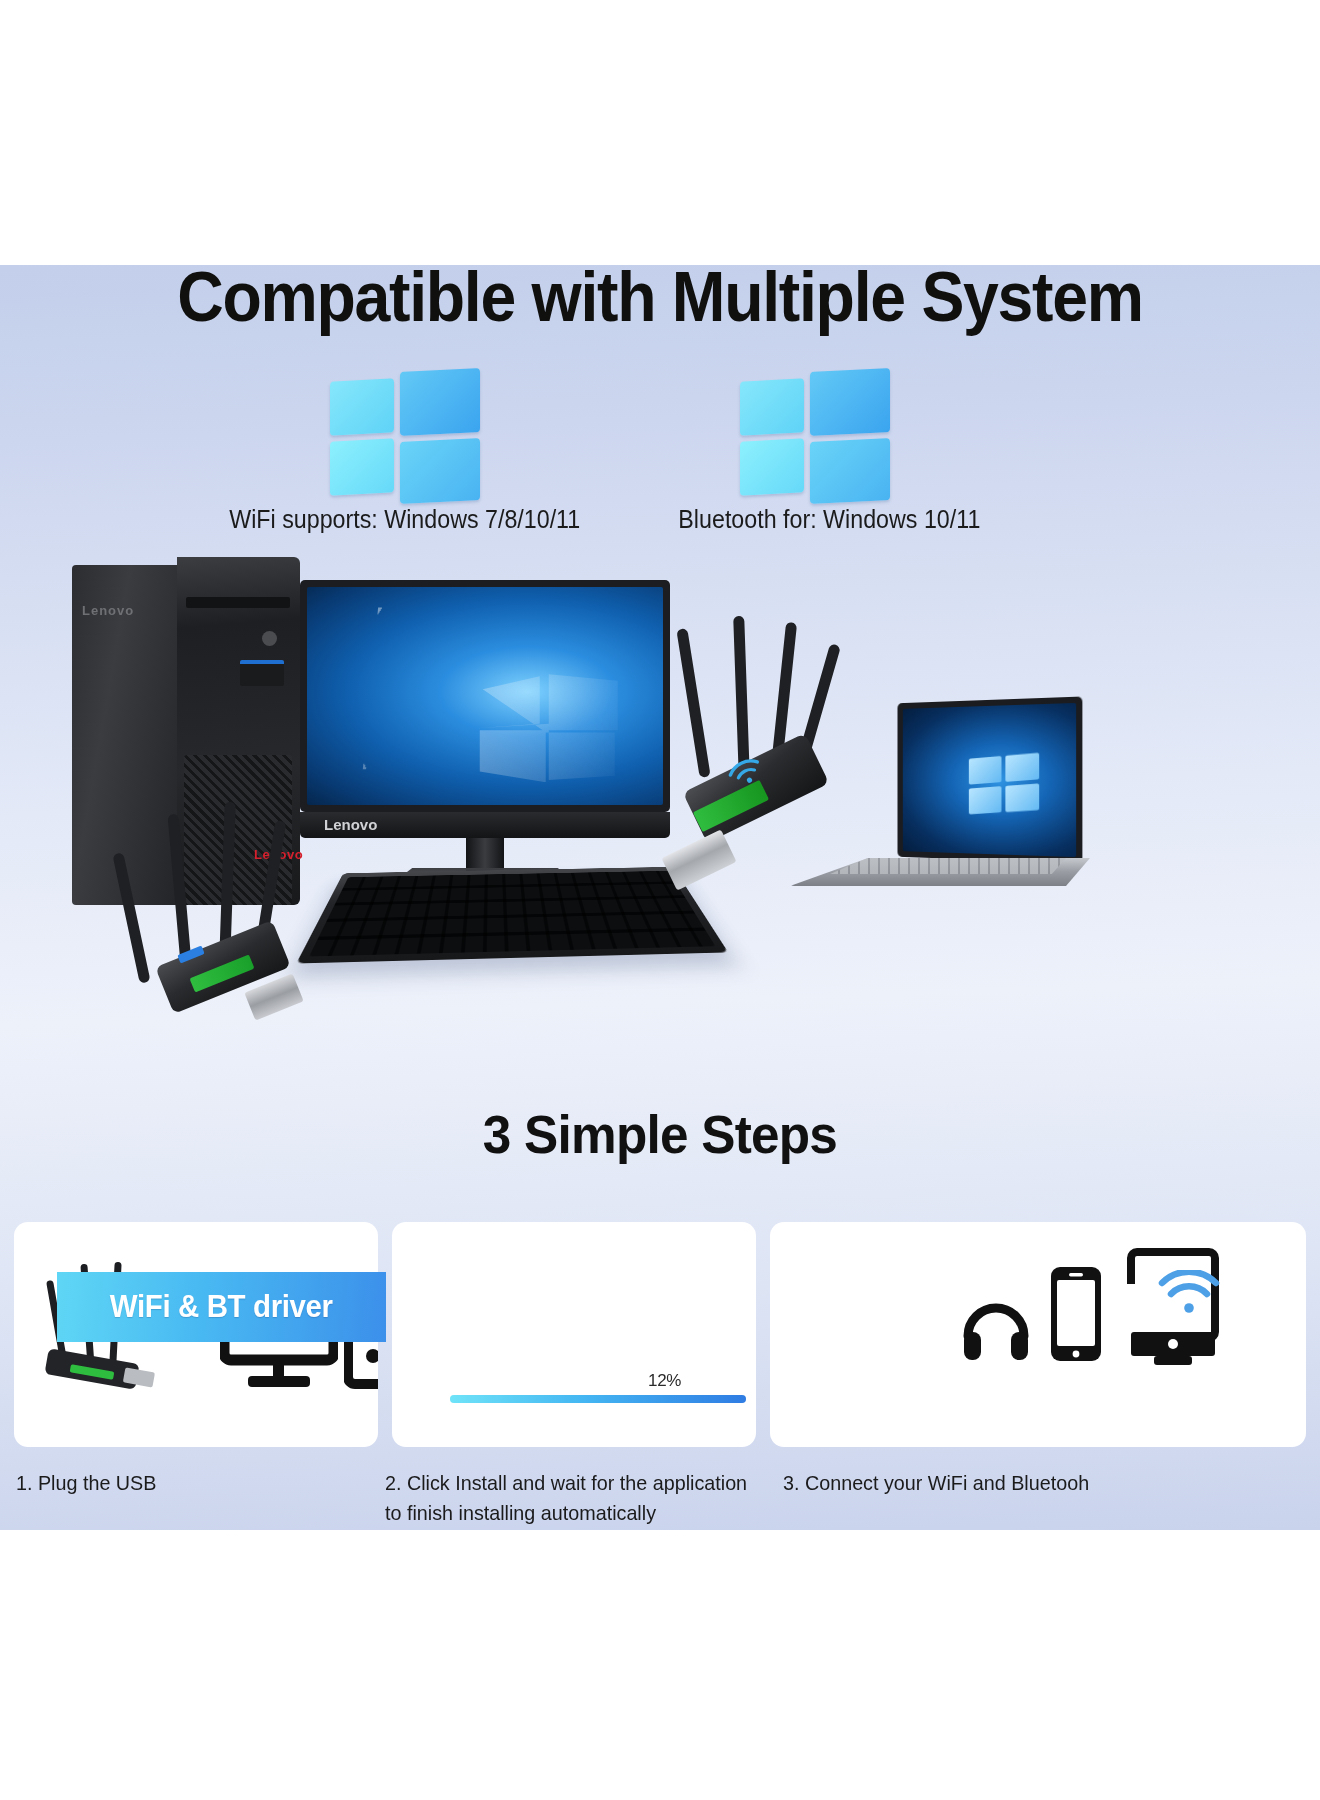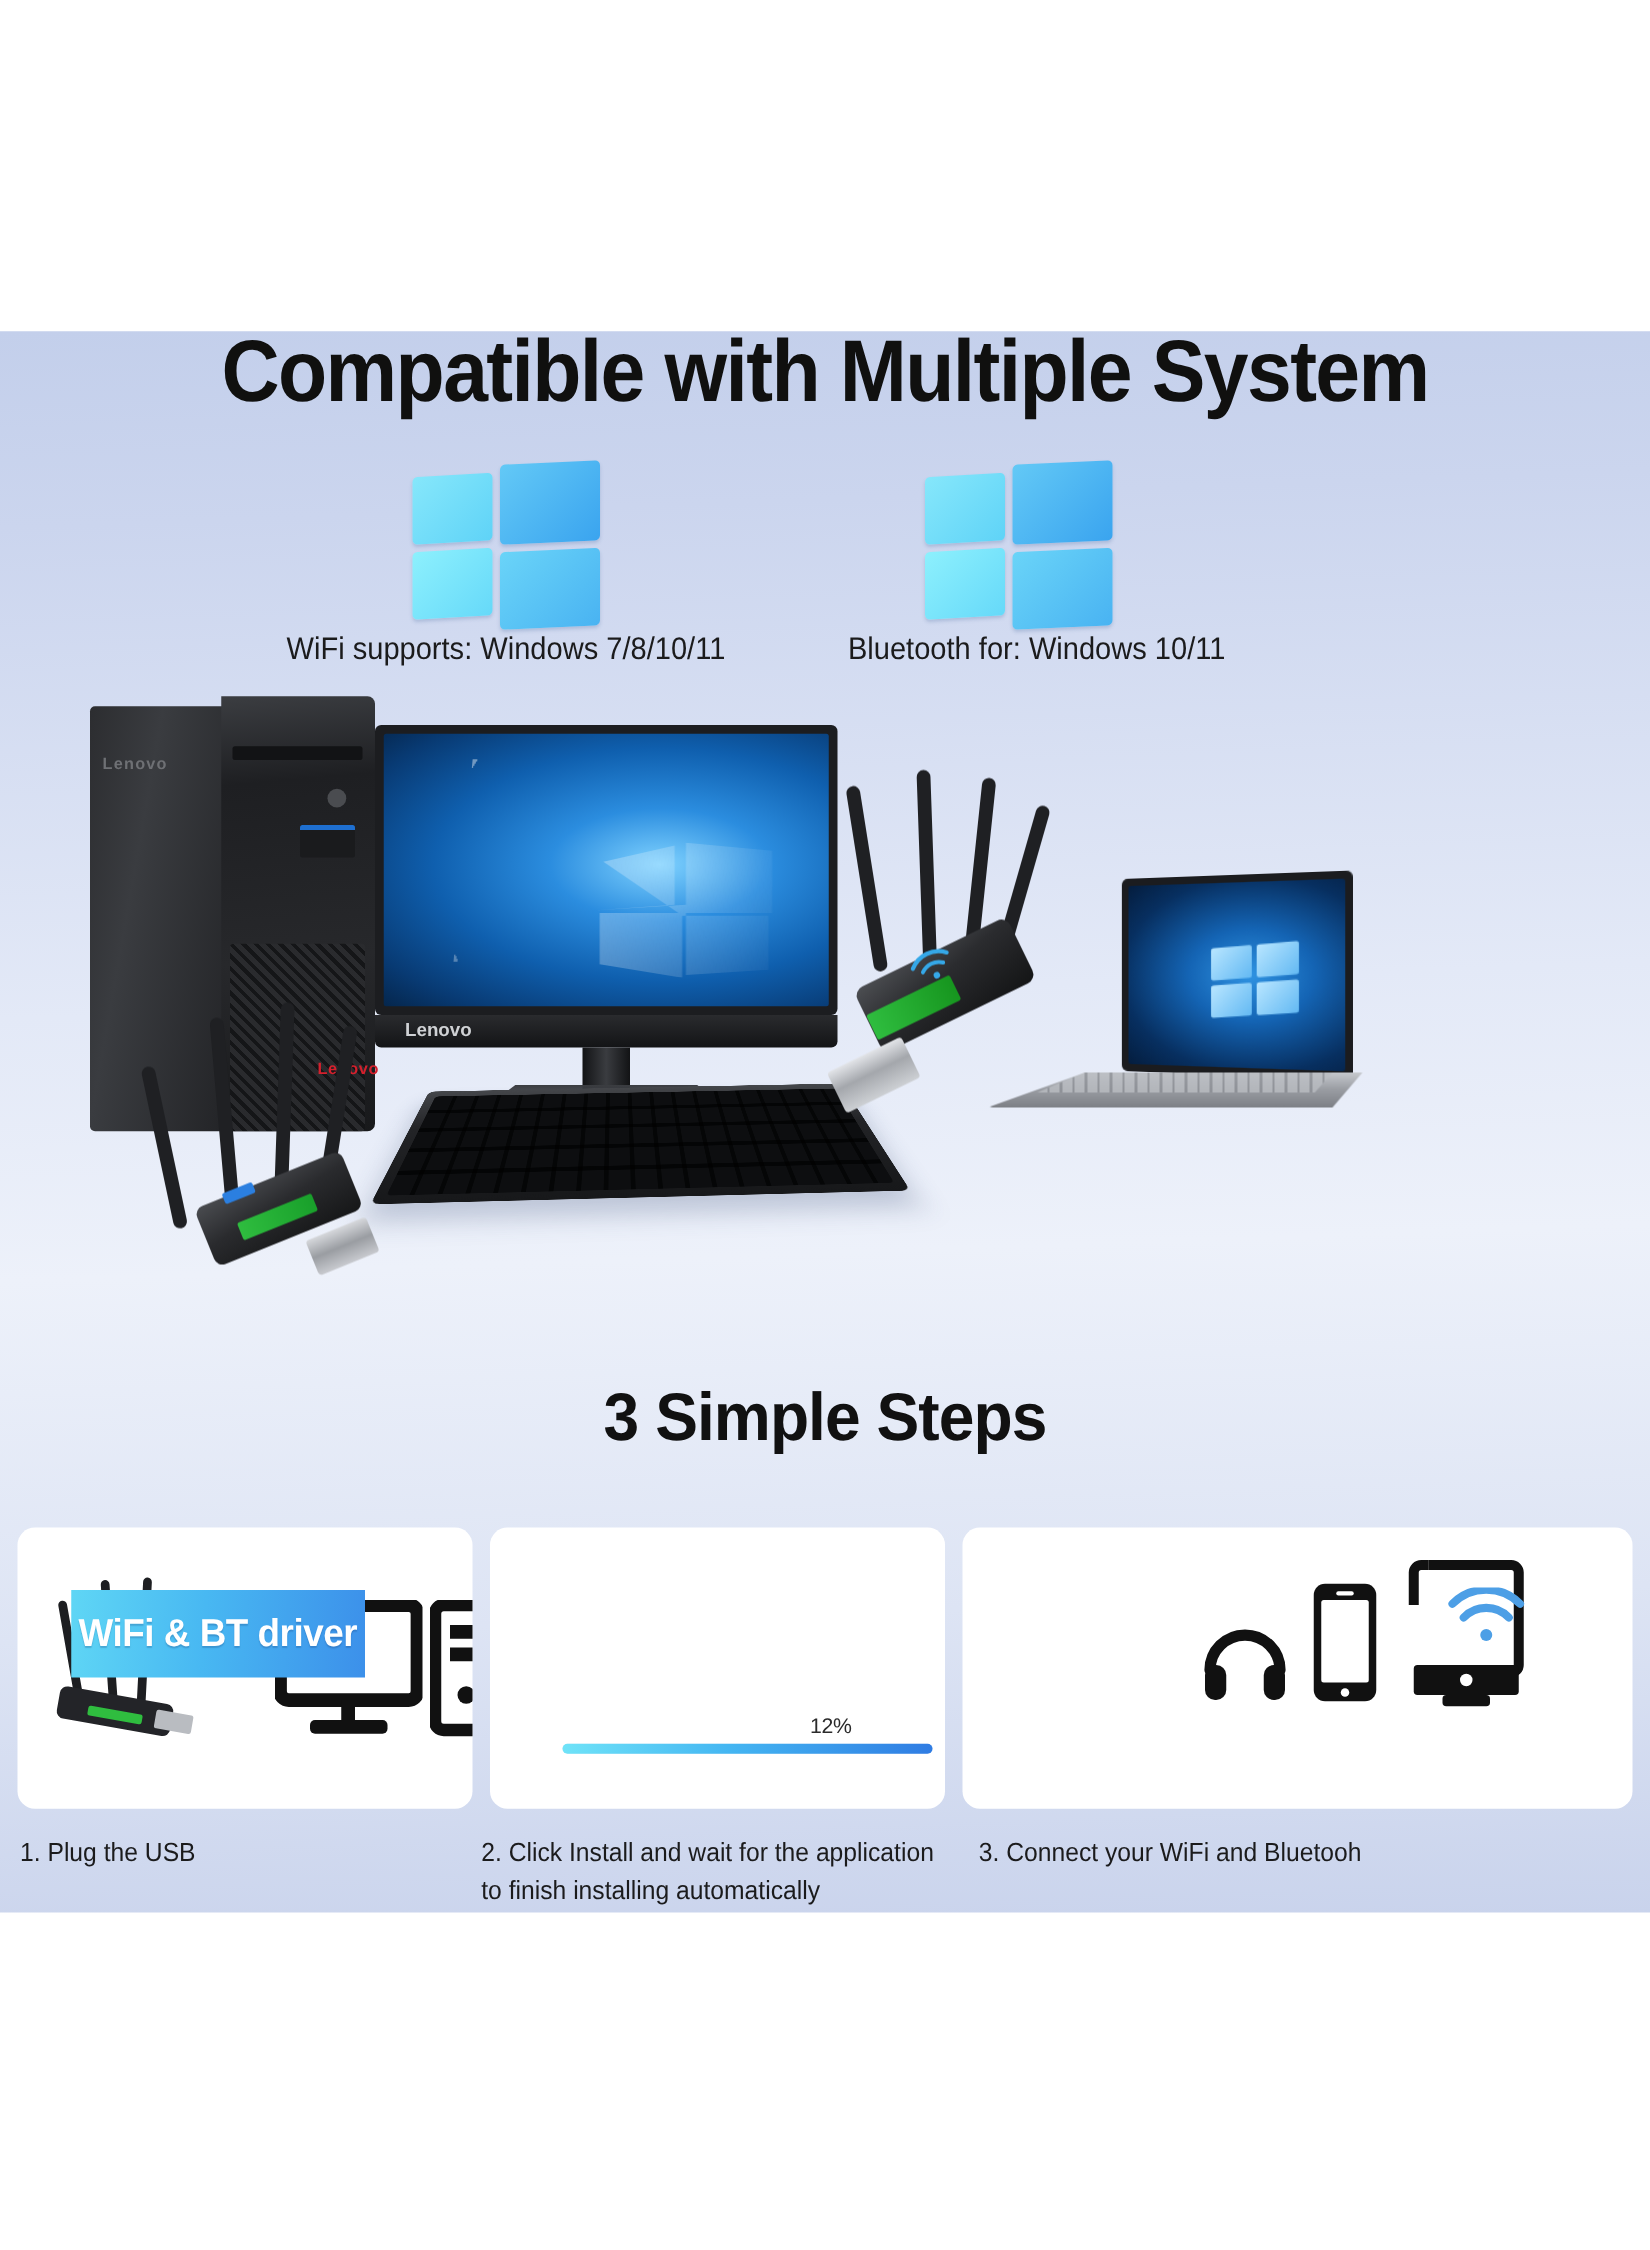--- a/index.html
+++ b/index.html
@@ -94,21 +94,21 @@
     transform: scaleX(0.94);
     transform-origin: left center;
   }
   .sc1 { left: 16px;  top: 1468px; width: 360px; }
   .sc2 { left: 385px; top: 1468px; width: 400px; }
   .sc3 { left: 783px; top: 1468px; width: 520px; }
 
   
   .drv-banner {
     position: absolute; left: 57px; top: 1272px;
-    width: 235px; height: 70px;
+    width: 329px; height: 70px;
     background: linear-gradient(95deg,#5fd6f5 0%,#48b8f2 45%,#3c90ea 100%);
     display: flex; align-items: center; justify-content: center;
   }
   .drv-banner span {
     font-weight: 700; font-size: 31px; color: #ffffff;
     letter-spacing: -0.4px; transform: scaleX(0.95);
     text-shadow: 0 1px 1px rgba(20,60,120,.25);
   }
   .pct-label {
     position: absolute; left: 648px; top: 1371px;

